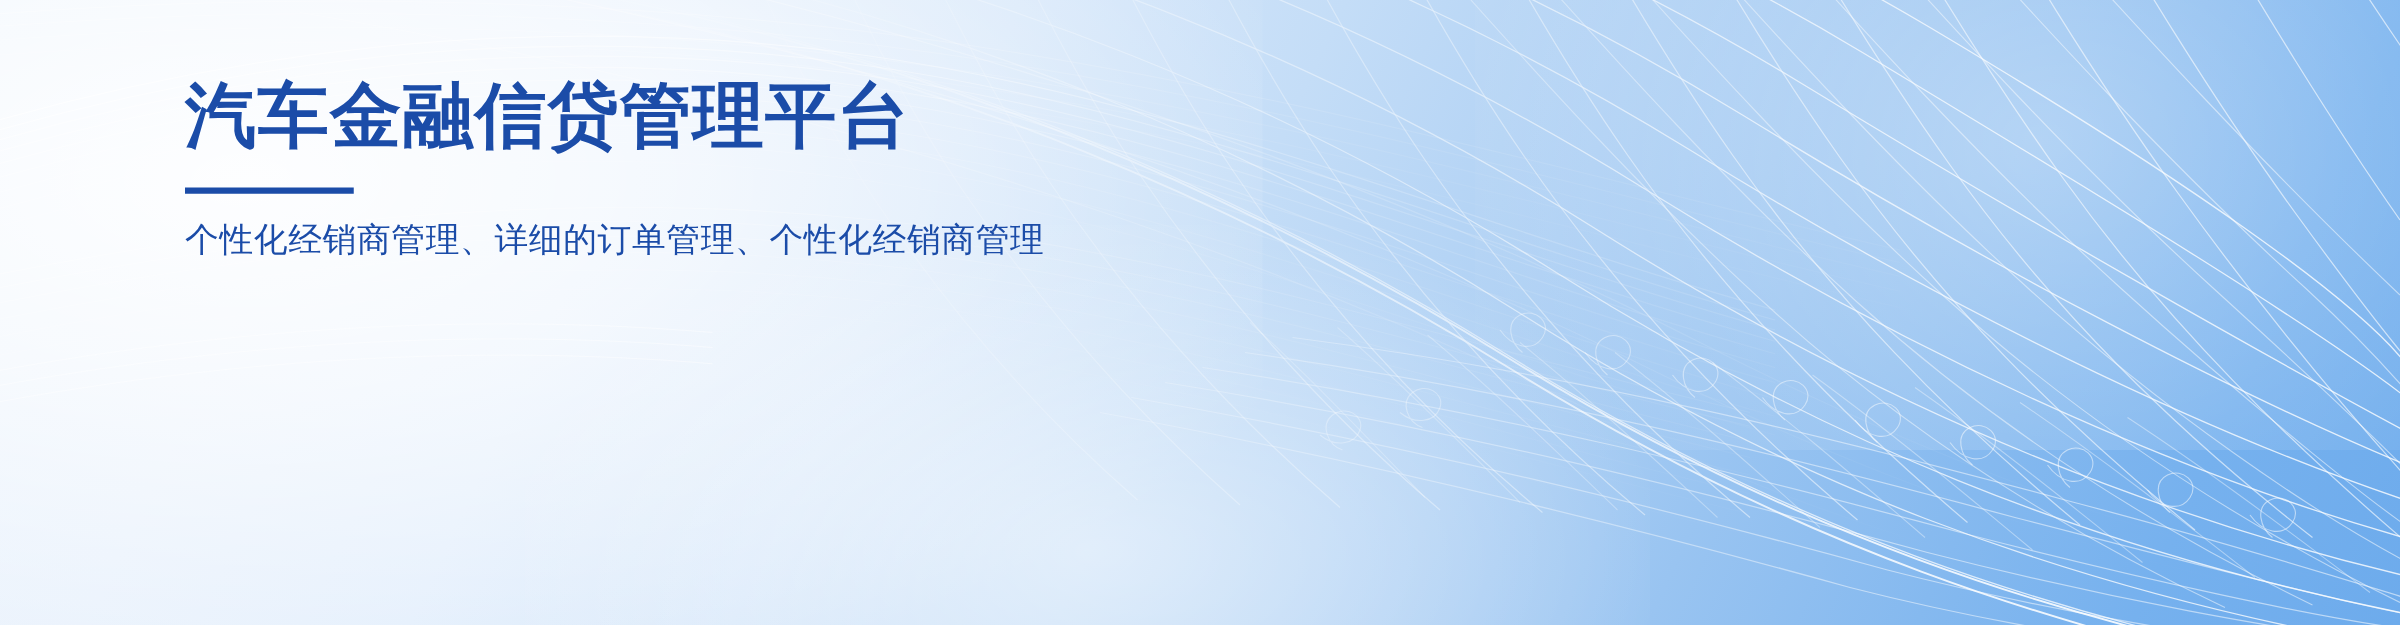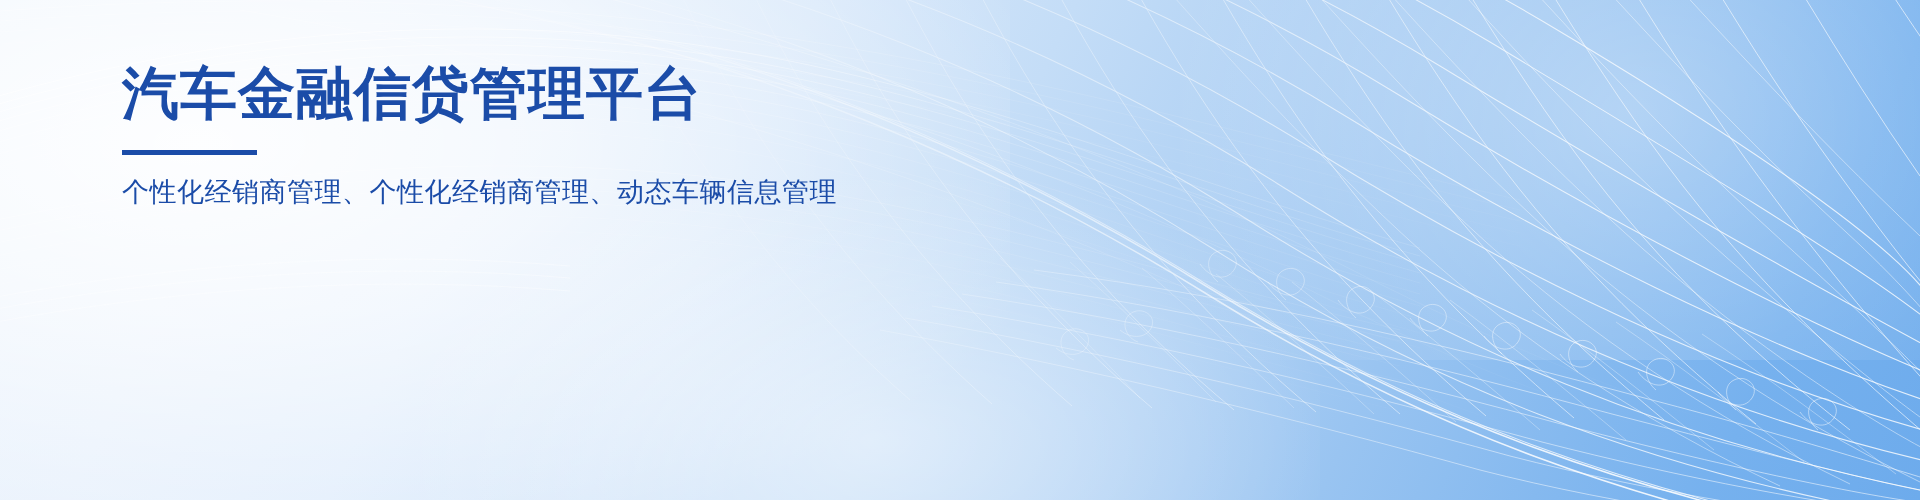--- a/index.html
+++ b/index.html
@@ -66,21 +66,21 @@
     position: absolute;
     inset: 0;
     width: 1920px;
     height: 500px;
     pointer-events: none;
   }
 
   
   #content {
     position: absolute;
-    left: 122px;
+    left: 148px;
     top: 62px;
     width: 1100px;
   }
   #title {
     margin: 0;
     font-size: 57px;
     line-height: 1.12;
     font-weight: bold;
     letter-spacing: 1px;
     color: #1b4ca8;
@@ -284,16 +284,16 @@
       <path d="M -20 325 C 180 287, 380 275, 570 291"></path>
     </g>
   </svg>
 
   <div class="bloom bloom-b"></div>
   <div class="bloom bloom-c"></div>
 
   <div id="content">
     <h1 id="title">汽车金融信贷管理平台</h1>
     <div id="divider"></div>
-    <p id="subtitle">个性化经销商管理、个性化经销商管理、动态车辆信息管理</p>
+    <p id="subtitle">个性化经销商管理、详细的订单管理、个性化经销商管理</p>
   </div>
 
 </div>
 
 </body></html>

